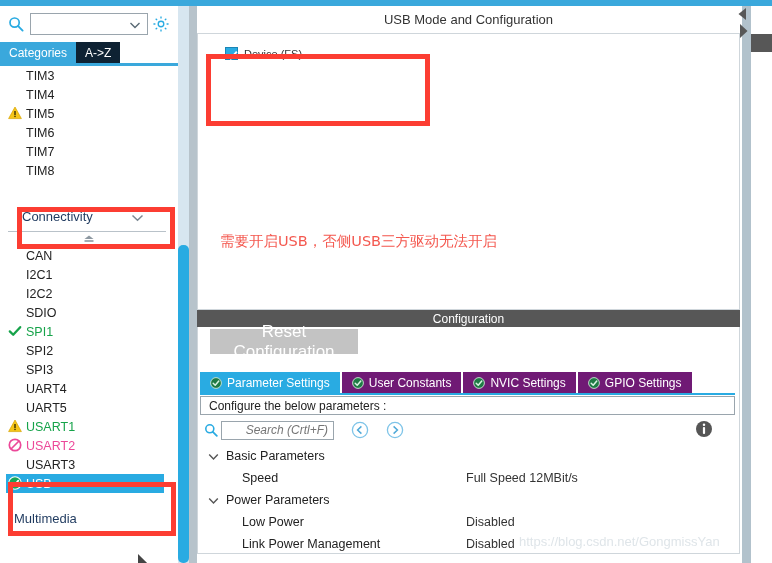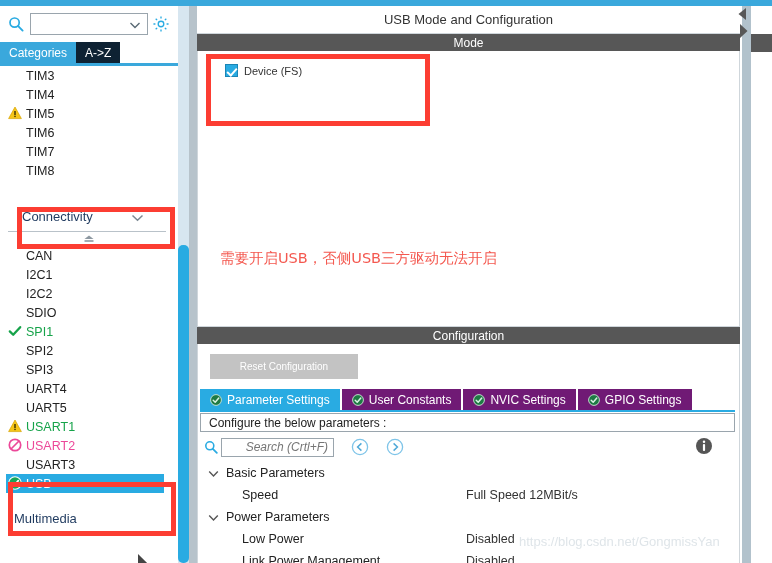--- a/index.html
+++ b/index.html
@@ -205,27 +205,27 @@
   }
 
   .config-body {
     position: relative;
     height: 227px;
     border: 1px solid #cfd6db;
     border-top: 0;
     background: #ffffff;
   }
   .reset-btn {
-    position: absolute; left: 12px; top: 10px;
+    position: absolute; left: 12px; top: 2px;
     width: 148px; height: 25px;
     background: #c3c3c3;
     color: #ffffff;
     border: 0;
     display: flex; align-items: center; justify-content: center;
-    font-size: 10px;
+    font-size: 17px;
     font-family: "Liberation Sans", sans-serif;
     cursor: default;
   }
   .cfg-tabs {
     position: absolute; left: 2px; top: 45px;
     width: 539px; height: 21px;
     display: flex;
     gap: 2px;
   }
   .cfg-tab {
@@ -499,21 +499,20 @@
   </div>
 
   <div class="left-scroll-track upper"></div>
   <div class="left-scroll-thumb"></div>
   <div class="panel-gutter"></div>
 
   <div class="right-panel">
 
     <div class="panel-title">USB Mode and Configuration</div>
 
-    <div class="section-bar">Mode</div>
 
     <div class="mode-body">
       <div class="mode-check">
         <span class="cb"></span>
         <span>Device (FS)</span>
       </div>
       <div class="anno-text">需要开启USB，否侧USB三方驱动无法开启</div>
     </div>
 
     <div class="section-bar">Configuration</div>

